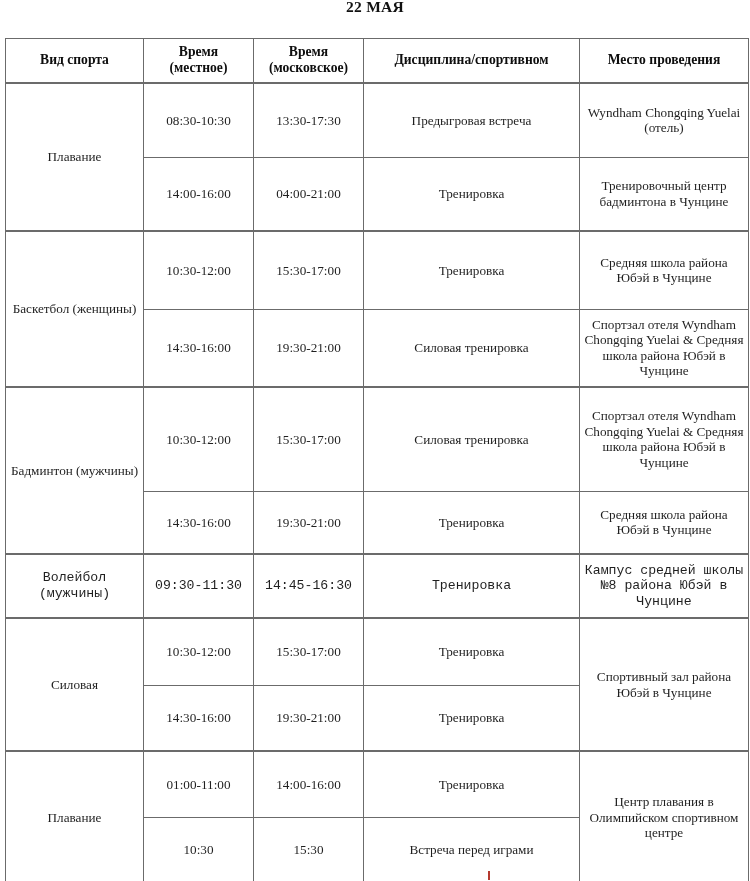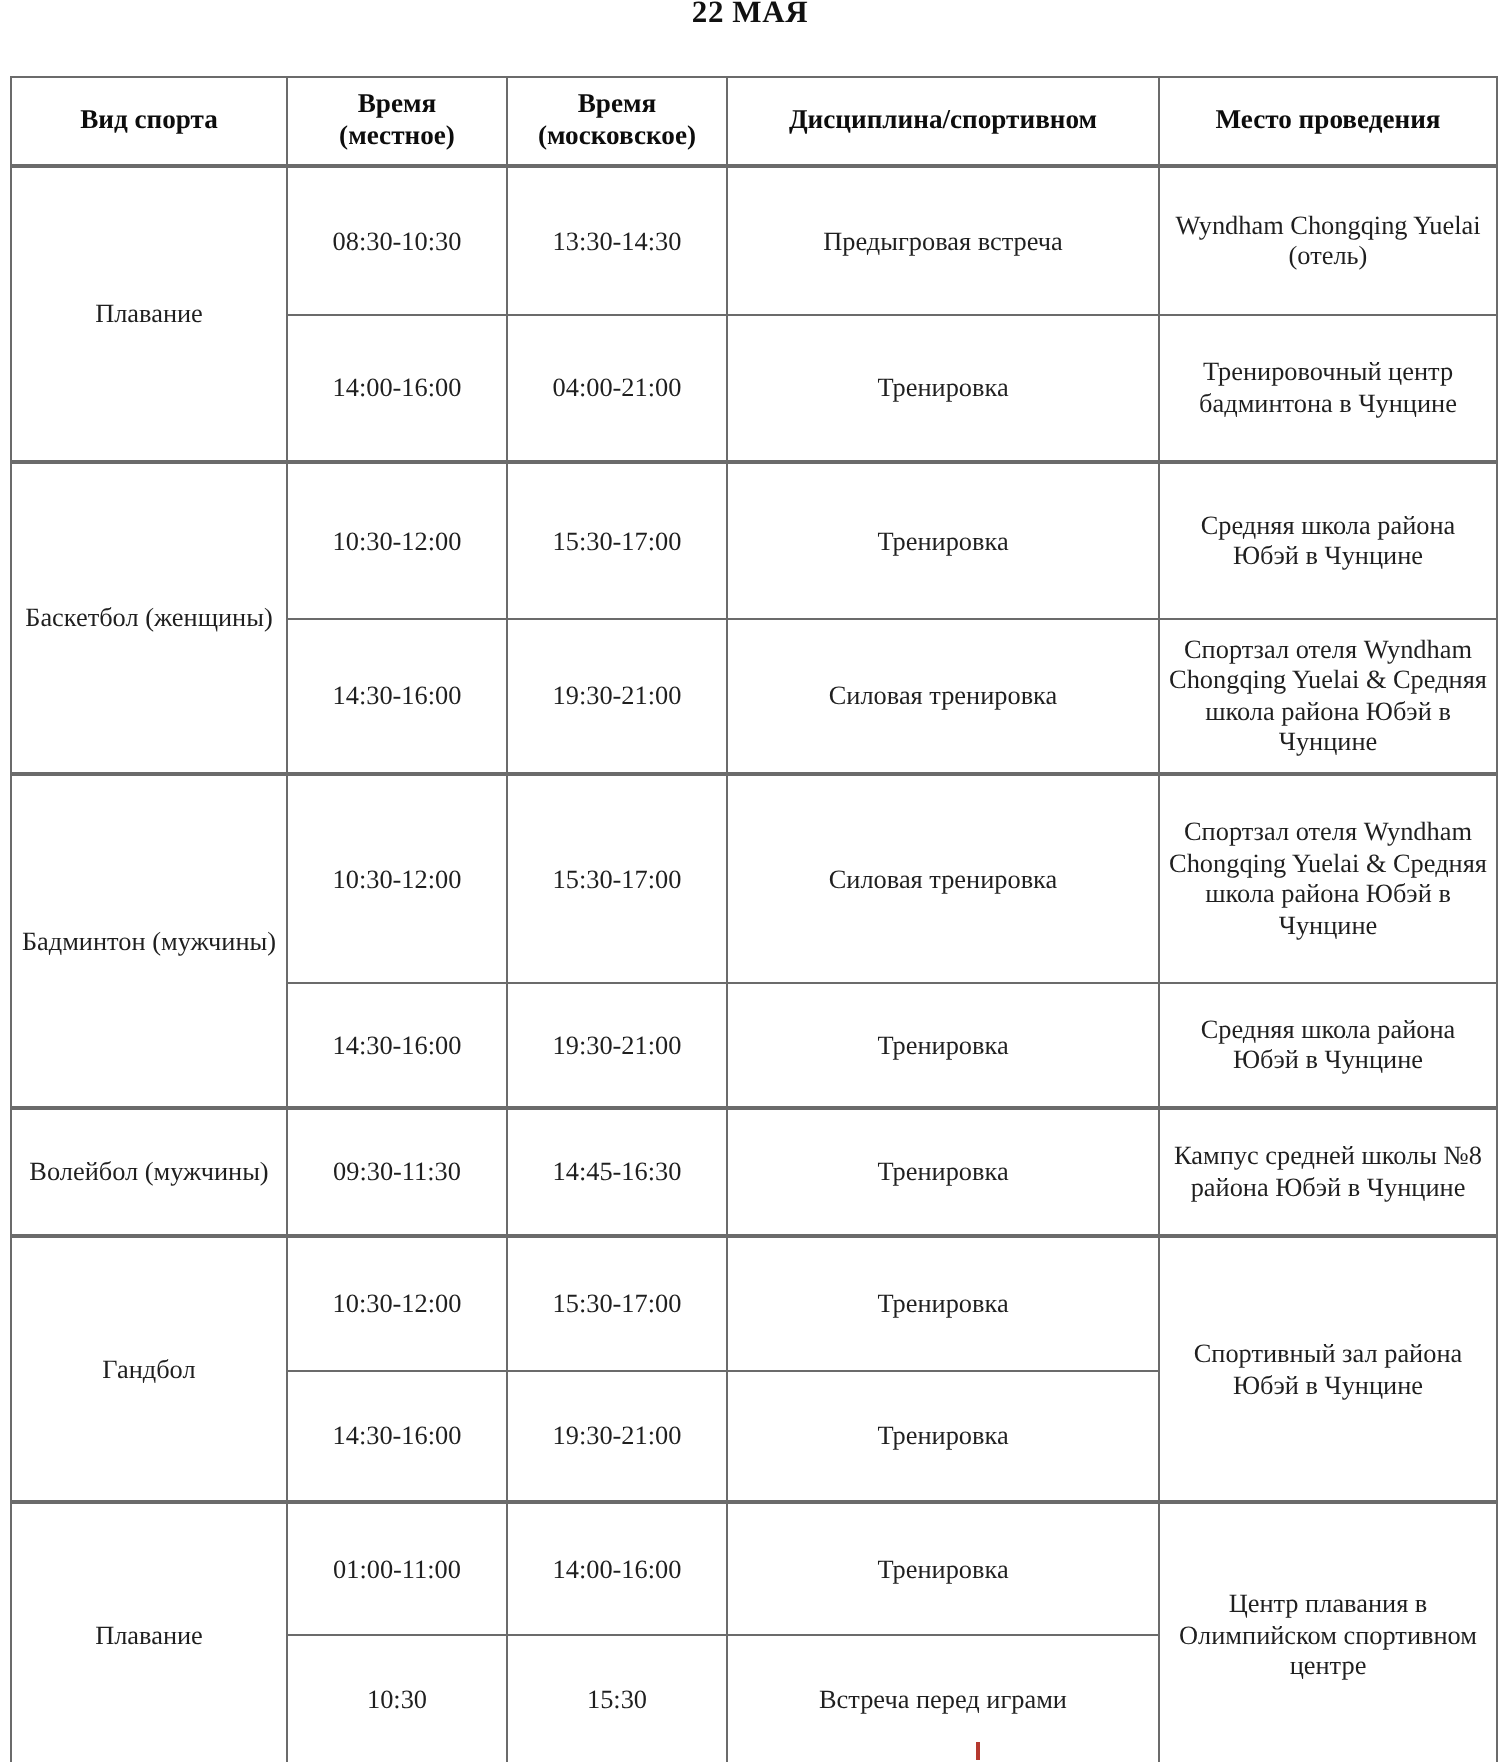--- a/index.html
+++ b/index.html
@@ -142,21 +142,21 @@
           </th>
           <th>
             <span>Место проведения</span>
           </th>
         </tr>
       </thead>
       <tbody id="schedule-body">
           <tr class="group-start" style="height: 74px;">
             <td class="sport-cell" rowspan="2">Плавание</td>
             <td class="time-cell">08:30-10:30</td>
-            <td class="time-cell">13:30-14:30</td>
+            <td class="time-cell">13:30-17:30</td>
             <td class="disc-cell">Предыгровая встреча</td>
             <td class="venue-cell">Wyndham Chongqing Yuelai (отель)</td>
           </tr>
           <tr style="height: 74px;">
             <td class="time-cell">14:00-16:00</td>
             <td class="time-cell">04:00-21:00</td>
             <td class="disc-cell">Тренировка</td>
             <td class="venue-cell">Тренировочный центр бадминтона в Чунцине</td>
           </tr>
           <tr class="group-start" style="height: 78px;">
@@ -178,29 +178,29 @@
             <td class="time-cell">15:30-17:00</td>
             <td class="disc-cell">Силовая тренировка</td>
             <td class="venue-cell">Спортзал отеля Wyndham Chongqing Yuelai &amp; Средняя школа района Юбэй в Чунцине</td>
           </tr>
           <tr style="height: 63px;">
             <td class="time-cell">14:30-16:00</td>
             <td class="time-cell">19:30-21:00</td>
             <td class="disc-cell">Тренировка</td>
             <td class="venue-cell">Средняя школа района Юбэй в Чунцине</td>
           </tr>
-          <tr class="group-start" style="height: 64px;">
+          <tr class="group-start" style="height: 64px; font-family: Liberation Mono, monospace;">
             <td class="sport-cell" rowspan="1">Волейбол (мужчины)</td>
             <td class="time-cell">09:30-11:30</td>
             <td class="time-cell">14:45-16:30</td>
             <td class="disc-cell">Тренировка</td>
             <td class="venue-cell">Кампус средней школы №8 района Юбэй в Чунцине</td>
           </tr>
           <tr class="group-start" style="height: 67px;">
-            <td class="sport-cell" rowspan="2">Гандбол</td>
+            <td class="sport-cell" rowspan="2">Силовая</td>
             <td class="time-cell">10:30-12:00</td>
             <td class="time-cell">15:30-17:00</td>
             <td class="disc-cell">Тренировка</td>
             <td class="venue-cell" rowspan="2">Спортивный зал района Юбэй в Чунцине</td>
           </tr>
           <tr style="height: 66px;">
             <td class="time-cell">14:30-16:00</td>
             <td class="time-cell">19:30-21:00</td>
             <td class="disc-cell">Тренировка</td>
           </tr>

